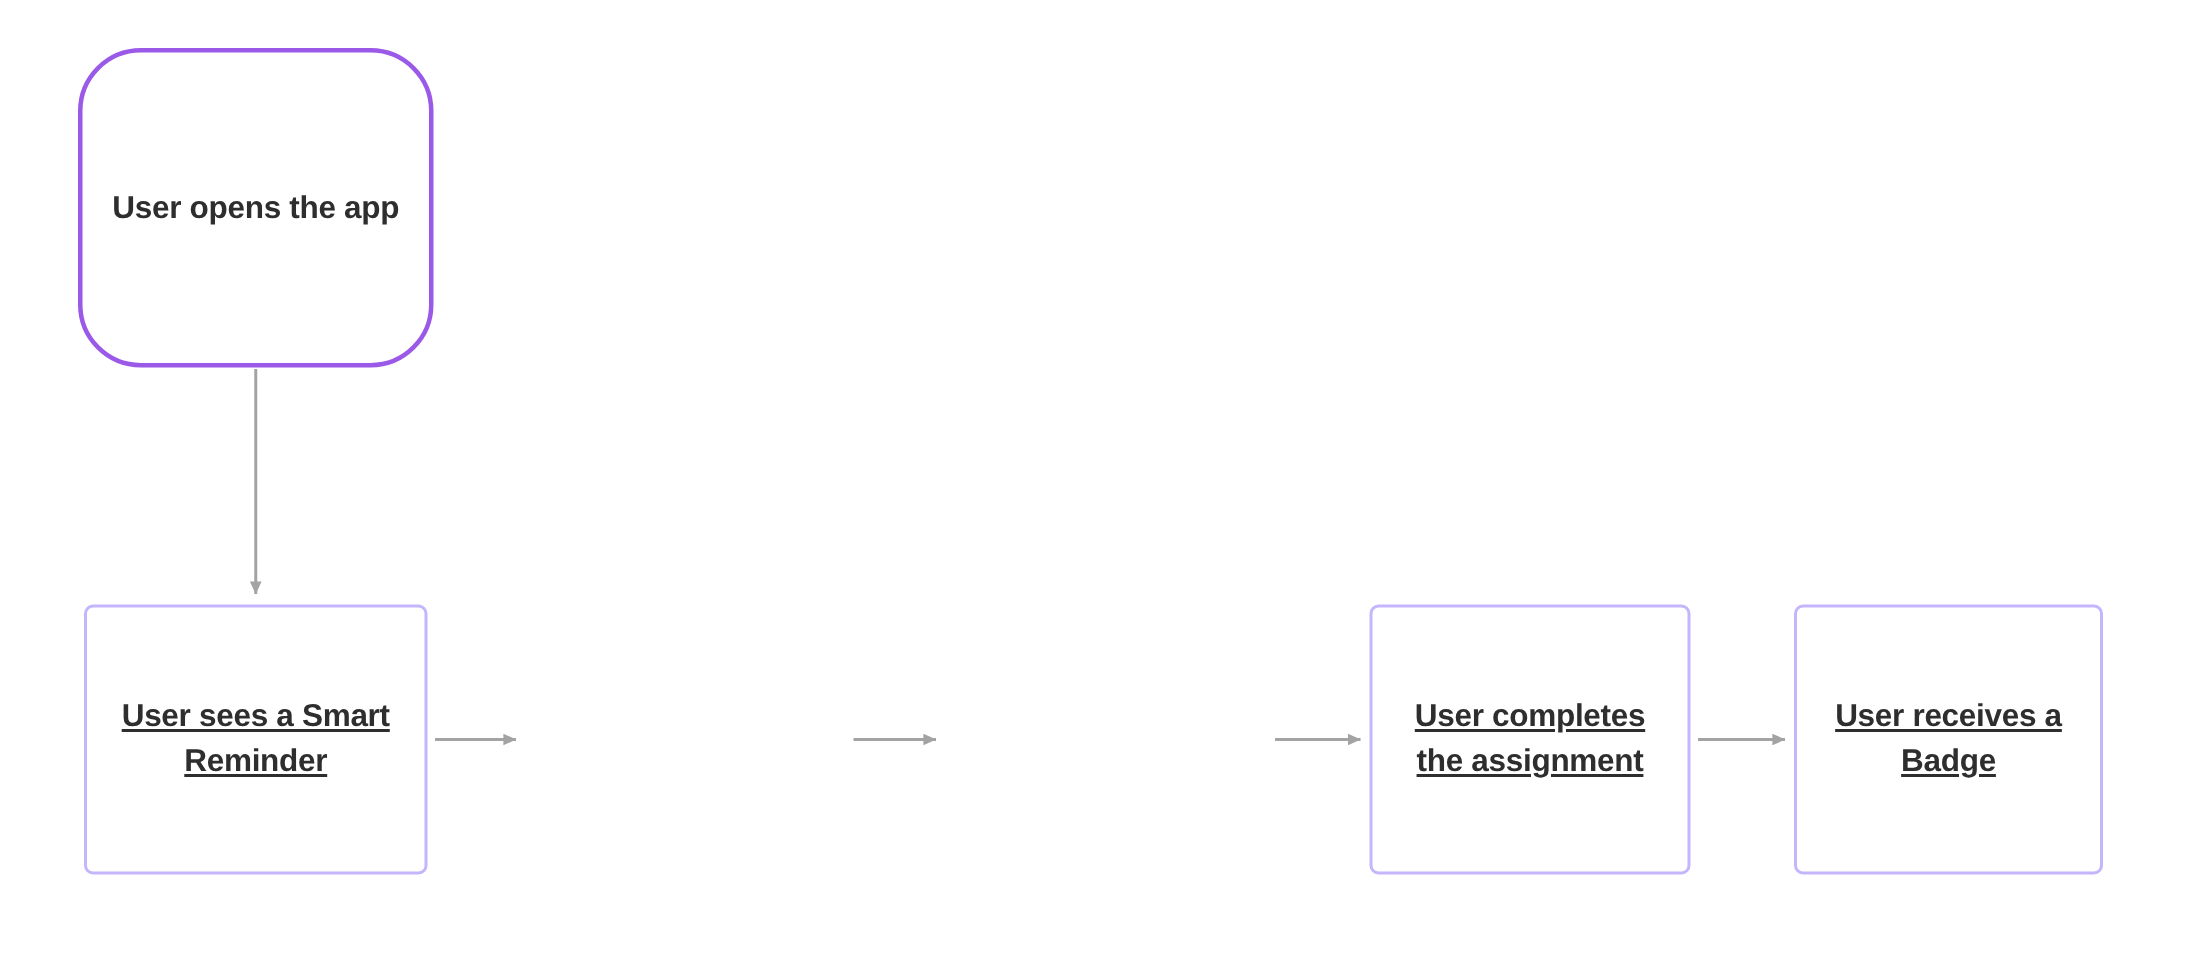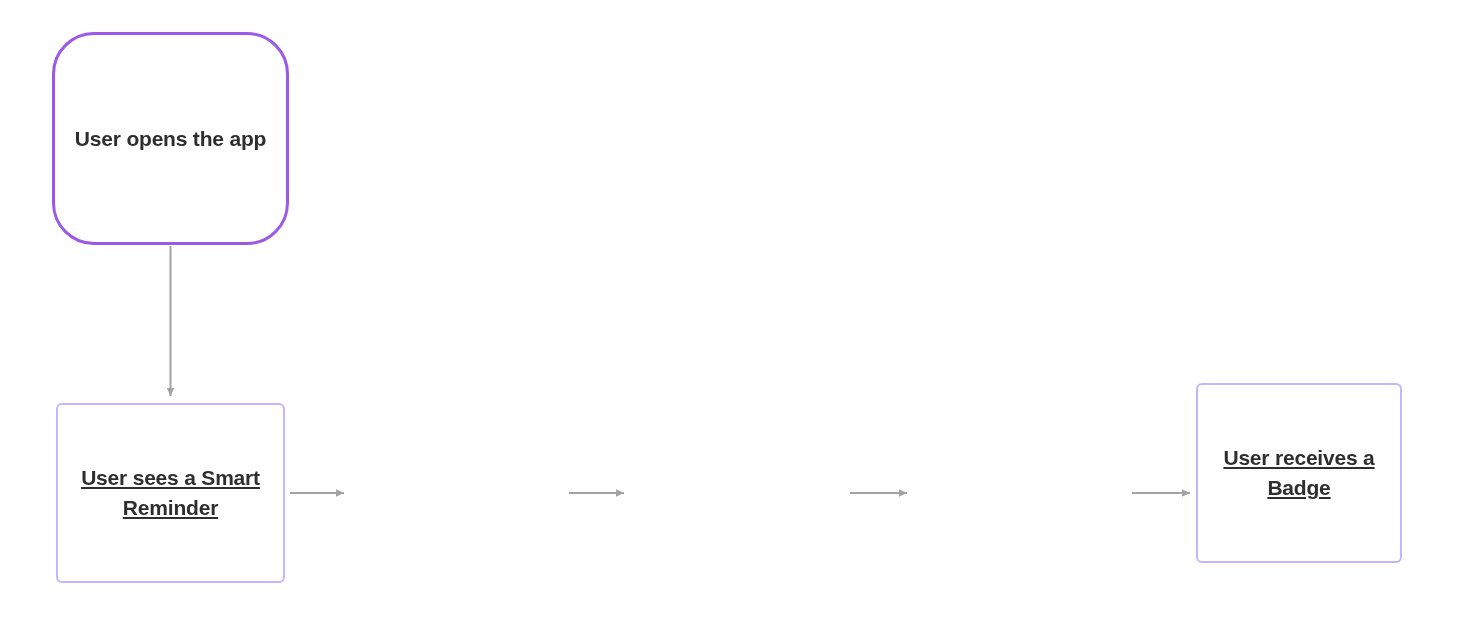--- a/index.html
+++ b/index.html
@@ -82,18 +82,21 @@
   <div class="node node-start" style="left:52px; top:32px; width:237px; height:213px;">
     <span class="node-label">User opens the app</span>
   </div>
 
   <div class="node node-step" style="left:56px; top:403px; width:229px; height:180px;">
     <span class="node-label">User sees a Smart Reminder</span>
   </div>
 
 
 
+  <div class="node node-step" style="left:913px; top:403px; width:214px; height:180px;">
+    <span class="node-label">User completes the assignment</span>
+  </div>
 
-  <div class="node node-step" style="left:1196px; top:383px; width:206px; height:180px;">
+  <div class="node node-step" style="left:1196px; top:403px; width:206px; height:180px;">
     <span class="node-label">User receives a Badge</span>
   </div>
 
 </div>
 
 </body></html>

